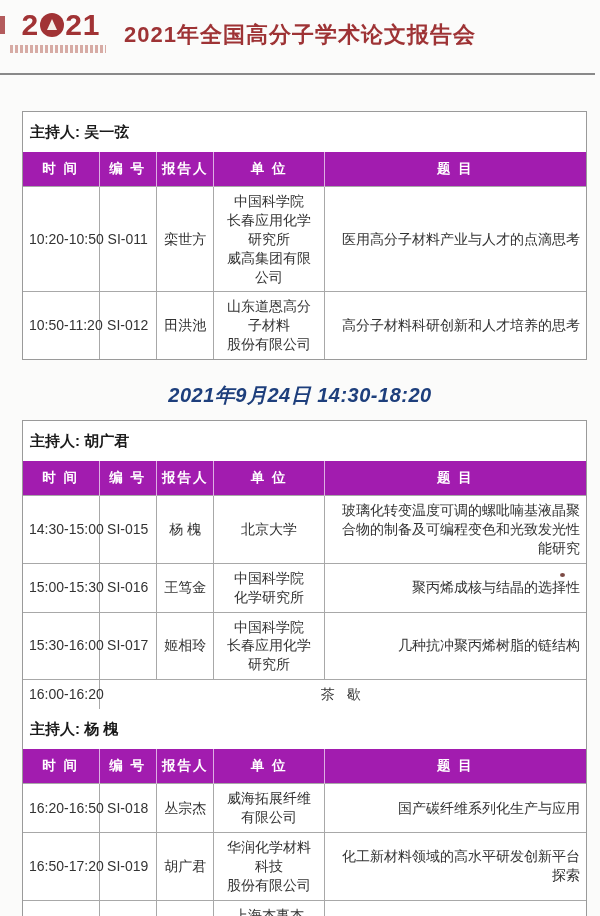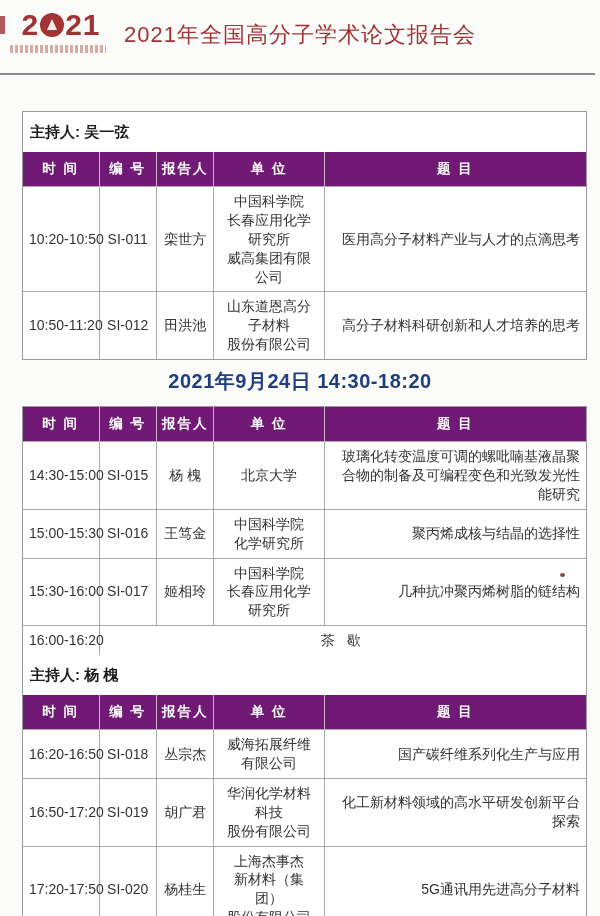--- a/index.html
+++ b/index.html
@@ -29,59 +29,59 @@
     border-bottom:11px solid #f6efe9;
   }
   .logo-tagline {
     margin-top:3px; height:8px;
     background:repeating-linear-gradient(90deg,#b96a5f 0 3px,transparent 3px 5px);
     opacity:.55; width:96px; margin-left:8px;
   }
   .logo-edge-mark { position:absolute; left:0; top:16px; width:5px; height:18px; background:#a13335; opacity:.8; }
   .main-title {
     position:absolute; left:0; right:0; top:20px; text-align:center;
-    font-size:22px; font-weight:normal; color:#9e3335; letter-spacing:1px;
+    font-size:22px; font-weight:bold; color:#9e3335; letter-spacing:1px;
   }
   
   .rule { position:absolute; top:73px; left:0; width:595px; height:2px; background:#898989; }
 
   
   .panel {
     margin-left:22px; width:565px;
     background:#fff; border:1px solid #9a9a9a;
   }
   .panel-1 { margin-top:39px; }
   .panel-2 { margin-top:11px; }
   .host-row {
     font-size:15px; font-weight:bold; color:#1a1a1a;
     padding:11px 8px 10px 7px; background:#fff;
   }
   
   table { width:100%; border-collapse:collapse; table-layout:fixed; }
   th {
-    background:#701a75; color:#fff; font-size:13.5px; font-weight:bold;
+    background:#a21caf; color:#fff; font-size:13.5px; font-weight:bold;
     padding:8px 2px; border-right:1px solid rgba(255,255,255,.65);
     letter-spacing:2px;
   }
   th:last-child { border-right:none; }
   td {
     border:1px solid #a8a8a8; font-size:14px; line-height:1.35;
     padding:5px 6px; vertical-align:middle; color:#333;
   }
   tr > td:first-child { border-left:none; }
   tr > td:last-child { border-right:none; }
   tbody tr:last-child td { border-bottom:none; }
   .c-time, .c-id, .c-speaker { text-align:center; white-space:nowrap; }
   .c-unit { text-align:center; white-space:pre-line; }
   .c-topic { text-align:right; }
   .break-cell { text-align:center; letter-spacing:4px; }
   
   .date-heading {
     text-align:center; font-size:20px; font-weight:bold; color:#1e3f7c;
-    margin-top:8px; letter-spacing:.5px;
+    margin-top:22px; letter-spacing:.5px;font-style:italic;
   }
   
   .red-dot {
     position:absolute; left:560px; top:573px; width:5px; height:4px;
     background:#7c4a44; border-radius:50%;
   }
 </style>
 </head>
 <body>
 
@@ -136,20 +136,21 @@
 股份有限公司</td>
         <td class="c-topic">高分子材料科研创新和人才培养的思考</td>
       </tr>
     </tbody>
   </table>
 </section>
 
 <h2 class="date-heading">2021年9月24日 14:30-18:20</h2>
 
 <section class="panel panel-2">
+  <div class="host-row">主持人: 胡广君</div>
   <table>
     <colgroup>
       <col style="width:13.5%">
         <col style="width:10.2%">
         <col style="width:10.2%">
         <col style="width:19.6%">
         <col style="width:46.5%">
     </colgroup>
     <thead>
       <tr>

